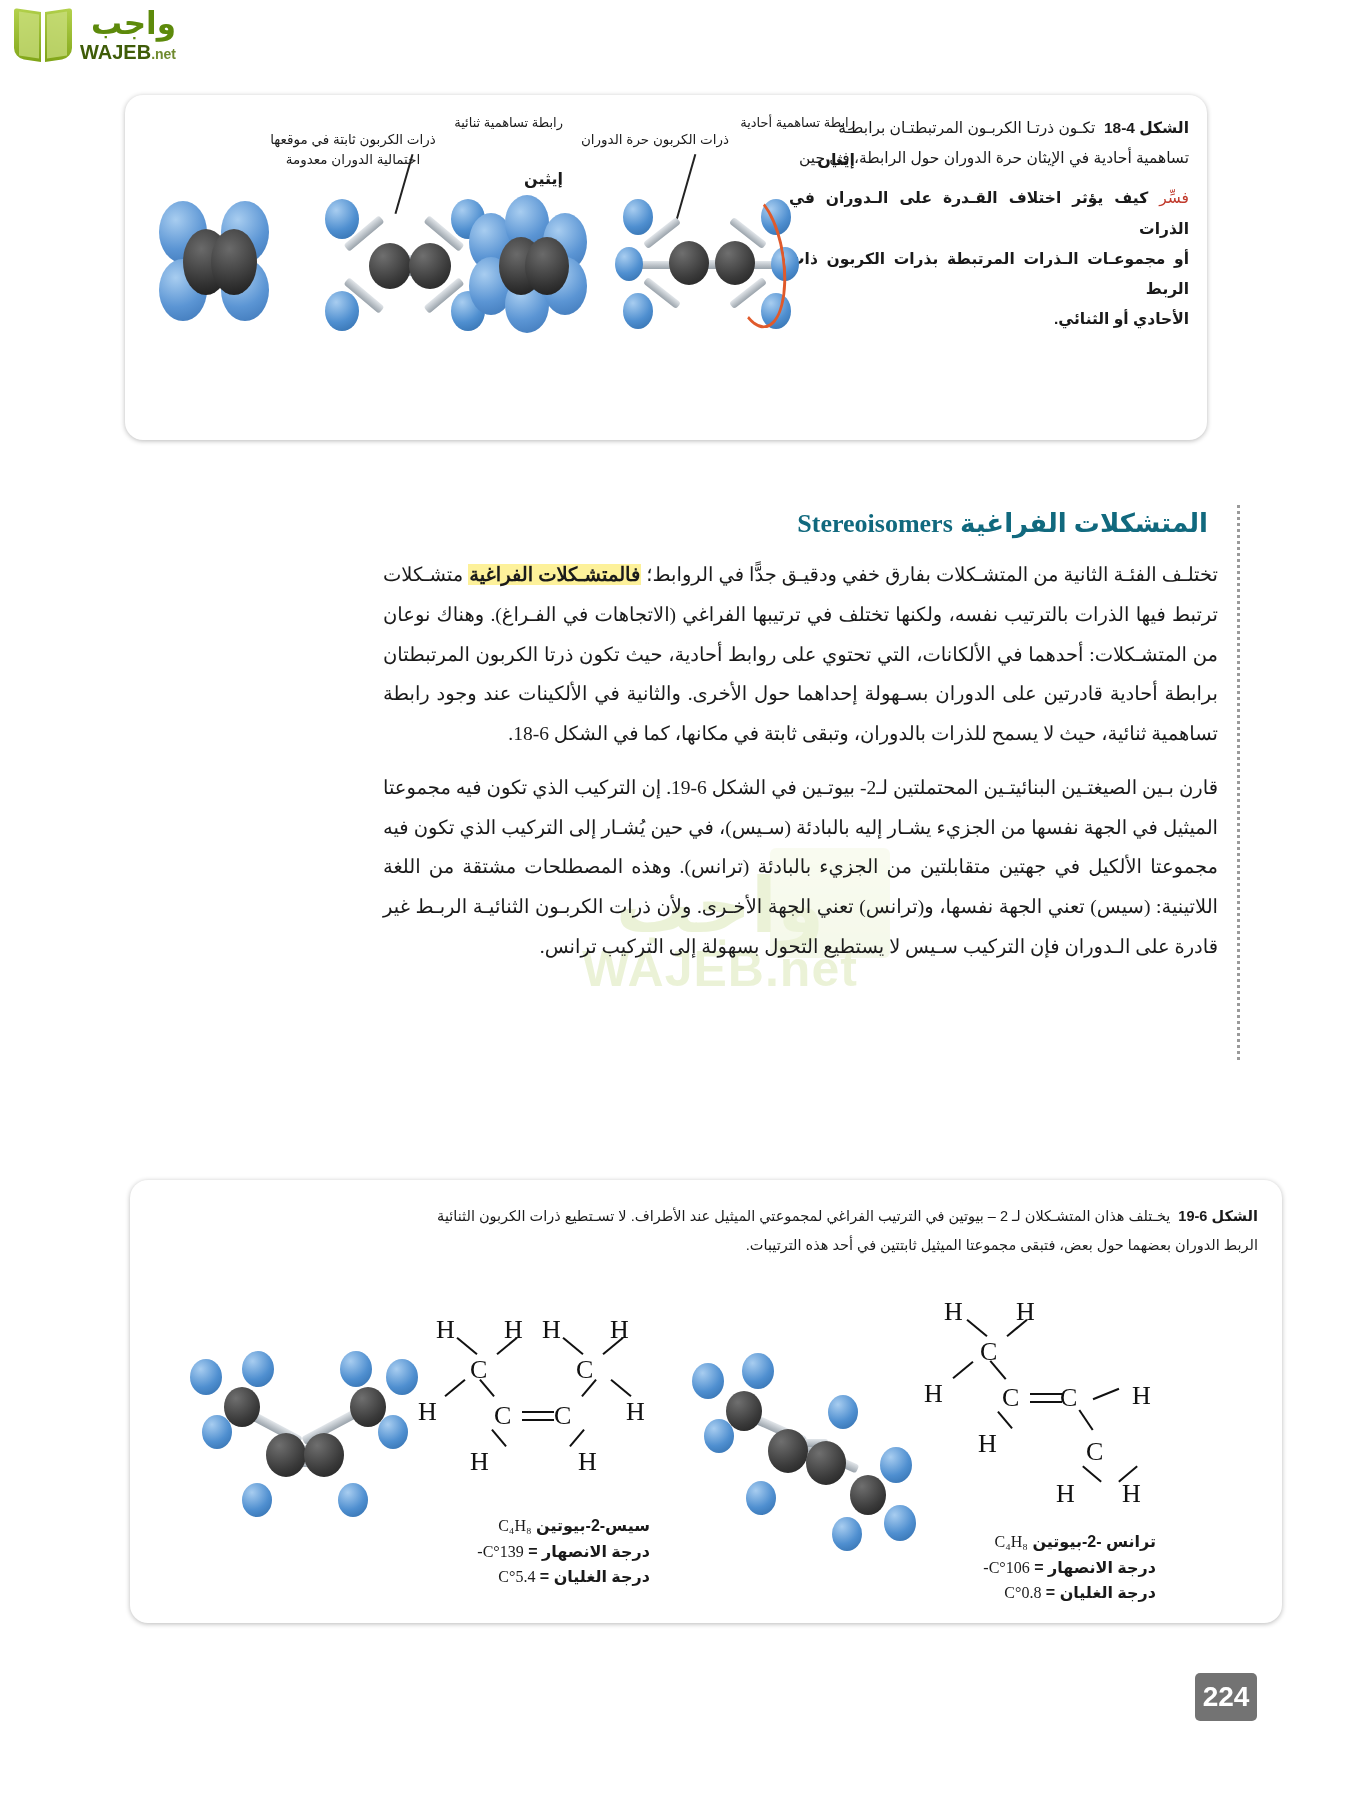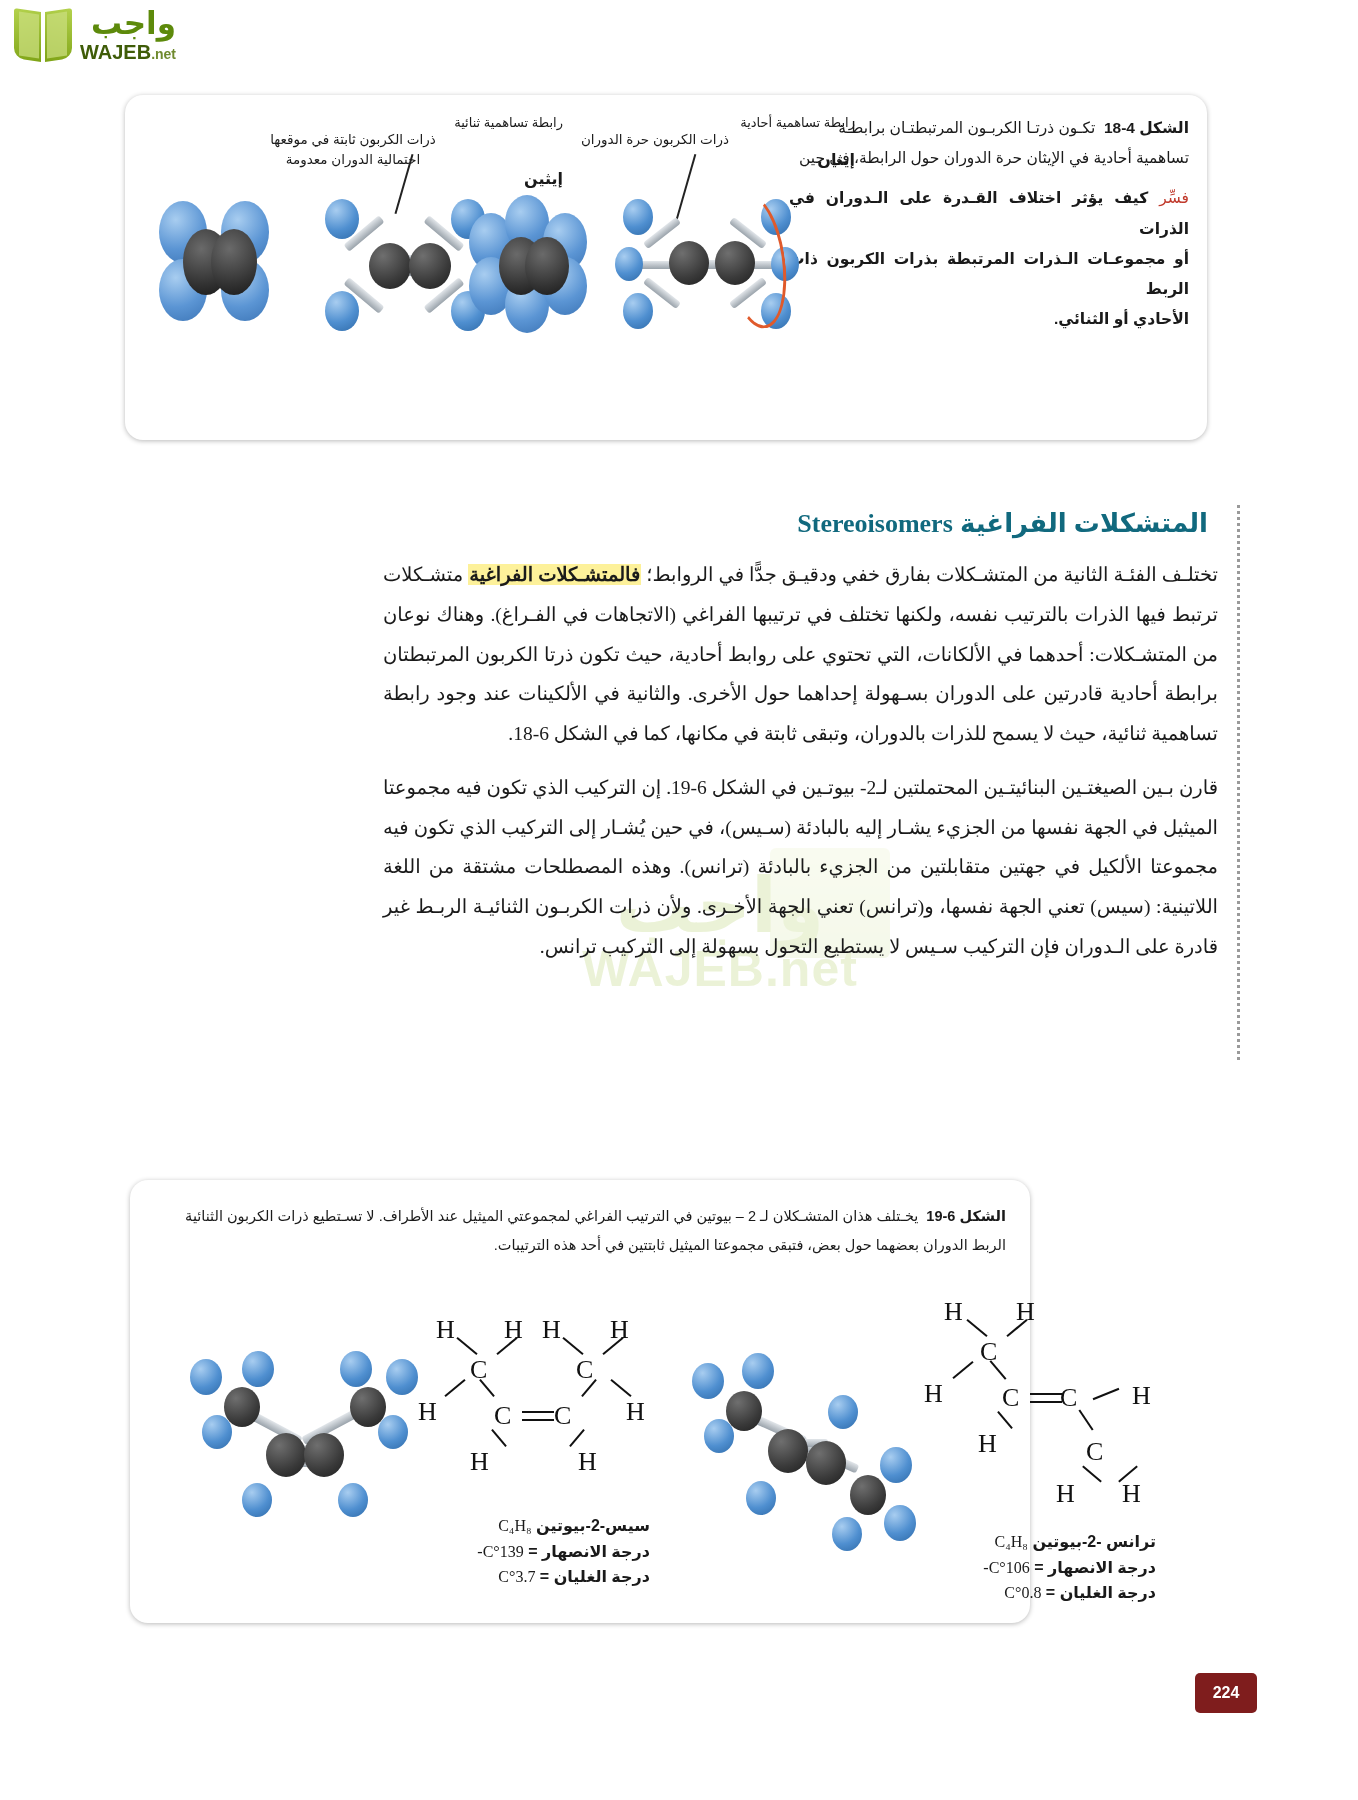--- a/index.html
+++ b/index.html
@@ -25,21 +25,21 @@
      transform:skewY(-8deg);}
   .book-icon .leaf.l2{left:5px;top:3px;width:20px;height:44px;background:#cadd7d;opacity:.75;transform:skewY(8deg);}
   .book-icon .leaf.r2{right:5px;top:3px;width:20px;height:44px;background:#cadd7d;opacity:.75;transform:skewY(-8deg);}
 
   
   .fig-card{
     position:absolute;background:#fff;border-radius:18px;
     box-shadow:0 1px 5px rgba(0,0,0,.28);
   }
   #fig-618{left:125px;top:95px;width:1082px;height:345px;}
-  #fig-619{left:130px;top:1180px;width:900px;height:443px;}
+  #fig-619{left:130px;top:1180px;width:1152px;height:443px;}
 
   .fig-caption{font-size:15.5px;line-height:1.95;text-align:justify;direction:rtl;}
   .fig-caption b{font-weight:bold;}
   .fig-label{font-weight:bold;}
   .explain-word{color:#c0392b;font-weight:normal;}
 
   #cap-618{position:absolute;right:18px;top:18px;width:400px;}
   #cap-618 .l2{font-weight:bold;}
 
   #cap-619{position:absolute;right:24px;top:22px;left:24px;font-size:14.5px;line-height:2.0;}
@@ -82,24 +82,24 @@
     opacity:.20;z-index:1;pointer-events:none;
     display:flex;flex-direction:column;align-items:center;justify-content:center;
   }
   #watermark .wm-ar{font-size:76px;font-weight:bold;color:#9ec13c;direction:rtl;line-height:.9;}
   #watermark .wm-en{font-size:50px;font-weight:bold;color:#9ec13c;letter-spacing:1px;}
   #watermark .wm-book{position:absolute;right:-10px;top:18px;width:120px;height:110px;
      background:linear-gradient(180deg,#cadd7d,#9ec13c);opacity:.55;border-radius:6px;}
 
   
   #pageno{
-    position:absolute;left:1195px;top:1673px;width:62px;height:40px;
-    background:#7f1d1d;color:#fff;border-radius:5px;
+    position:absolute;left:1195px;top:1673px;width:62px;height:48px;
+    background:#737373;color:#fff;border-radius:5px;
     display:flex;align-items:center;justify-content:center;
-    font-weight:bold;font-size:16px;
+    font-weight:bold;font-size:28px;
     font-family:"Liberation Sans",sans-serif;
   }
 
   
   .ball{position:absolute;border-radius:50%;}
   .ball.h{background:radial-gradient(circle at 33% 28%,#a8cdf0 0%,#4f8fd0 55%,#2e6aa8 100%);}
   .ball.c{background:radial-gradient(circle at 33% 28%,#6f6f6f 0%,#3a3a3a 60%,#1d1d1d 100%);}
   .stick{position:absolute;background:linear-gradient(180deg,#e2e6ea,#9aa3ab);border-radius:3px;}
   .lobe{position:absolute;border-radius:50%;
      background:radial-gradient(circle at 35% 30%,#a8cdf0 0%,#5b95d4 55%,#3b74b5 100%);}
@@ -308,21 +308,21 @@
       <div>
         <span>سيس-2-بيوتين</span>
         <span class="val">C₄H₈</span>
       </div>
       <div>
         <span>درجة الانصهار =</span>
         <span class="val">139°C-</span>
       </div>
       <div>
         <span>درجة الغليان =</span>
-        <span class="val">3.7°C</span>
+        <span class="val">5.4°C</span>
       </div>
     </div>
   </div>
 
   <div class="mol-zone" style="left:540px;top:125px;width:510px;height:300px;">
 
     <div style="position:absolute;left:10px;top:20px;width:240px;height:240px;">
       <div class="stick" style="left:70px;top:100px;width:58px;height:9px;transform:rotate(24deg);"></div>
       <div class="stick" style="left:122px;top:128px;width:58px;height:9px;transform:rotate(24deg);"></div>
       <div class="stick" style="left:104px;top:114px;width:44px;height:8px;"></div>

